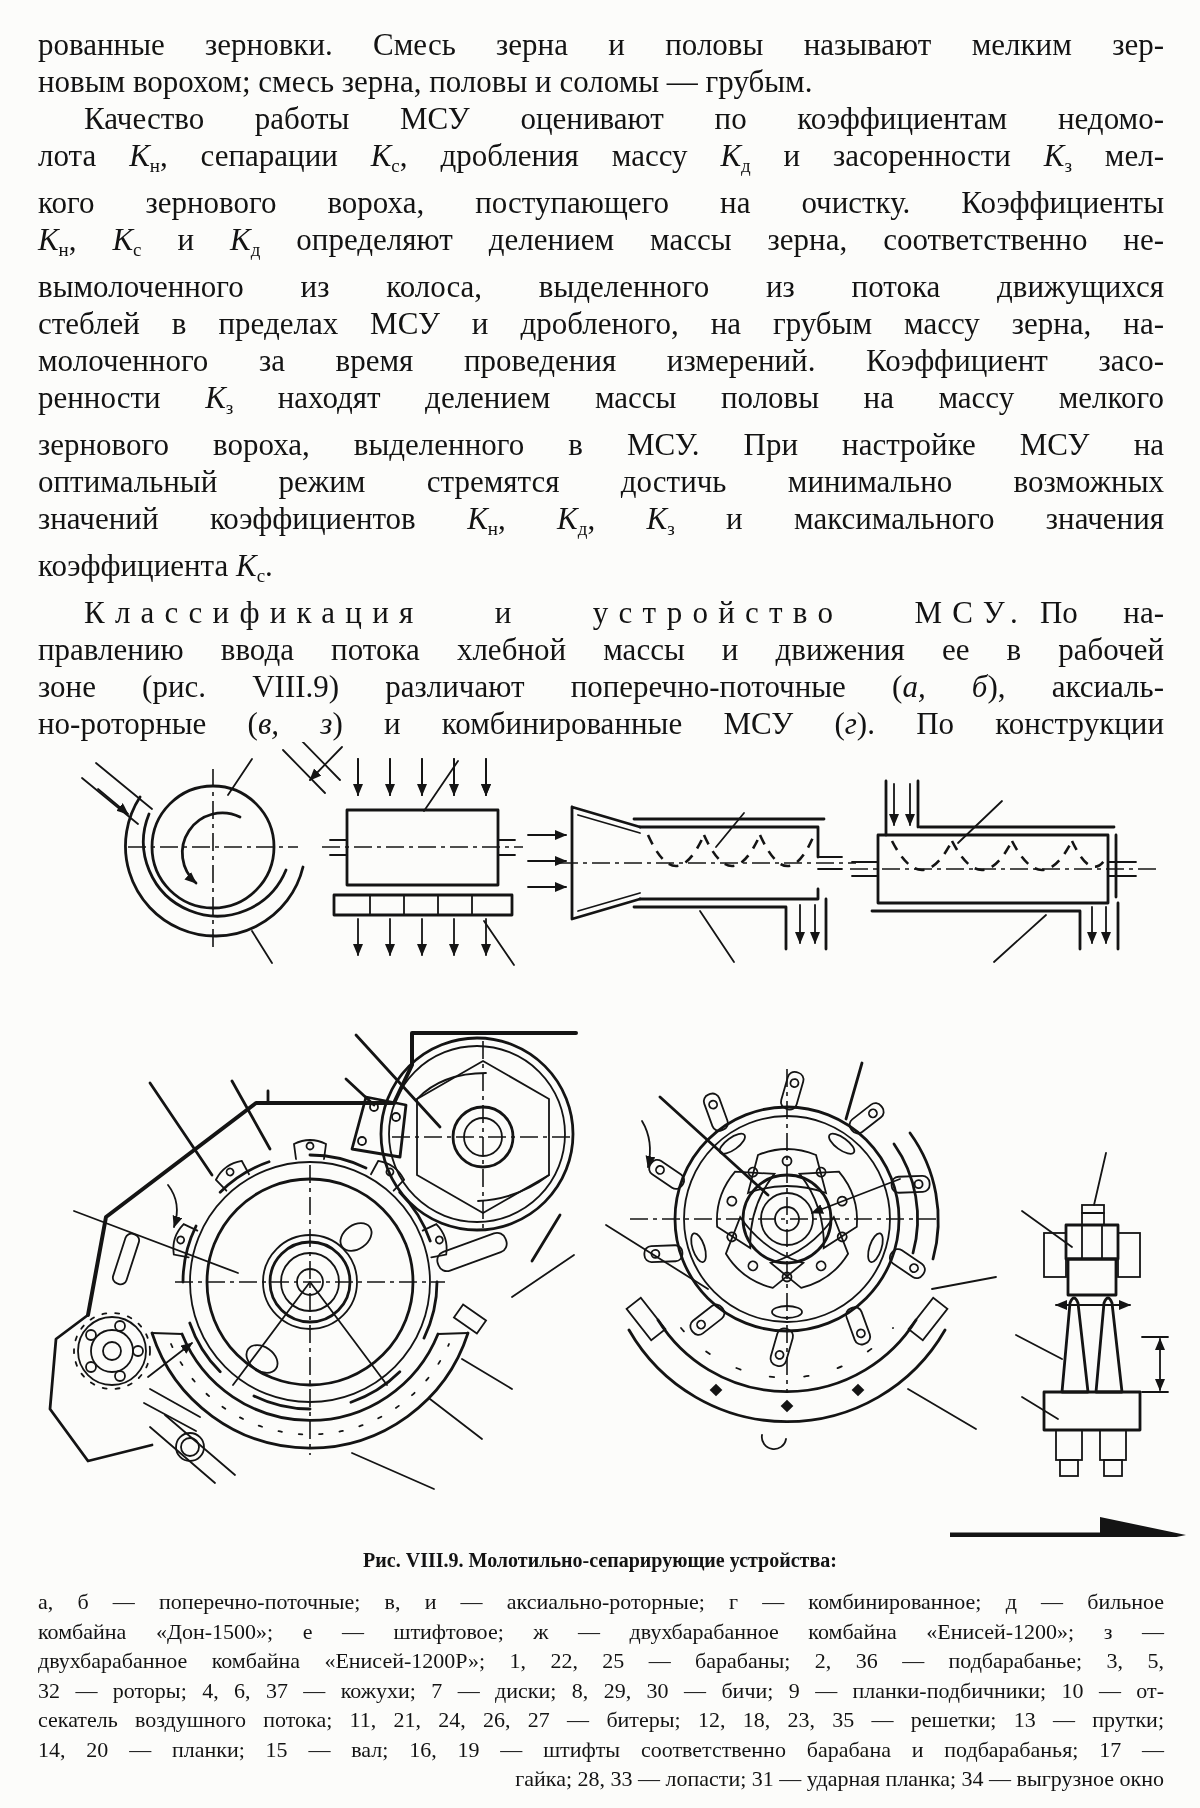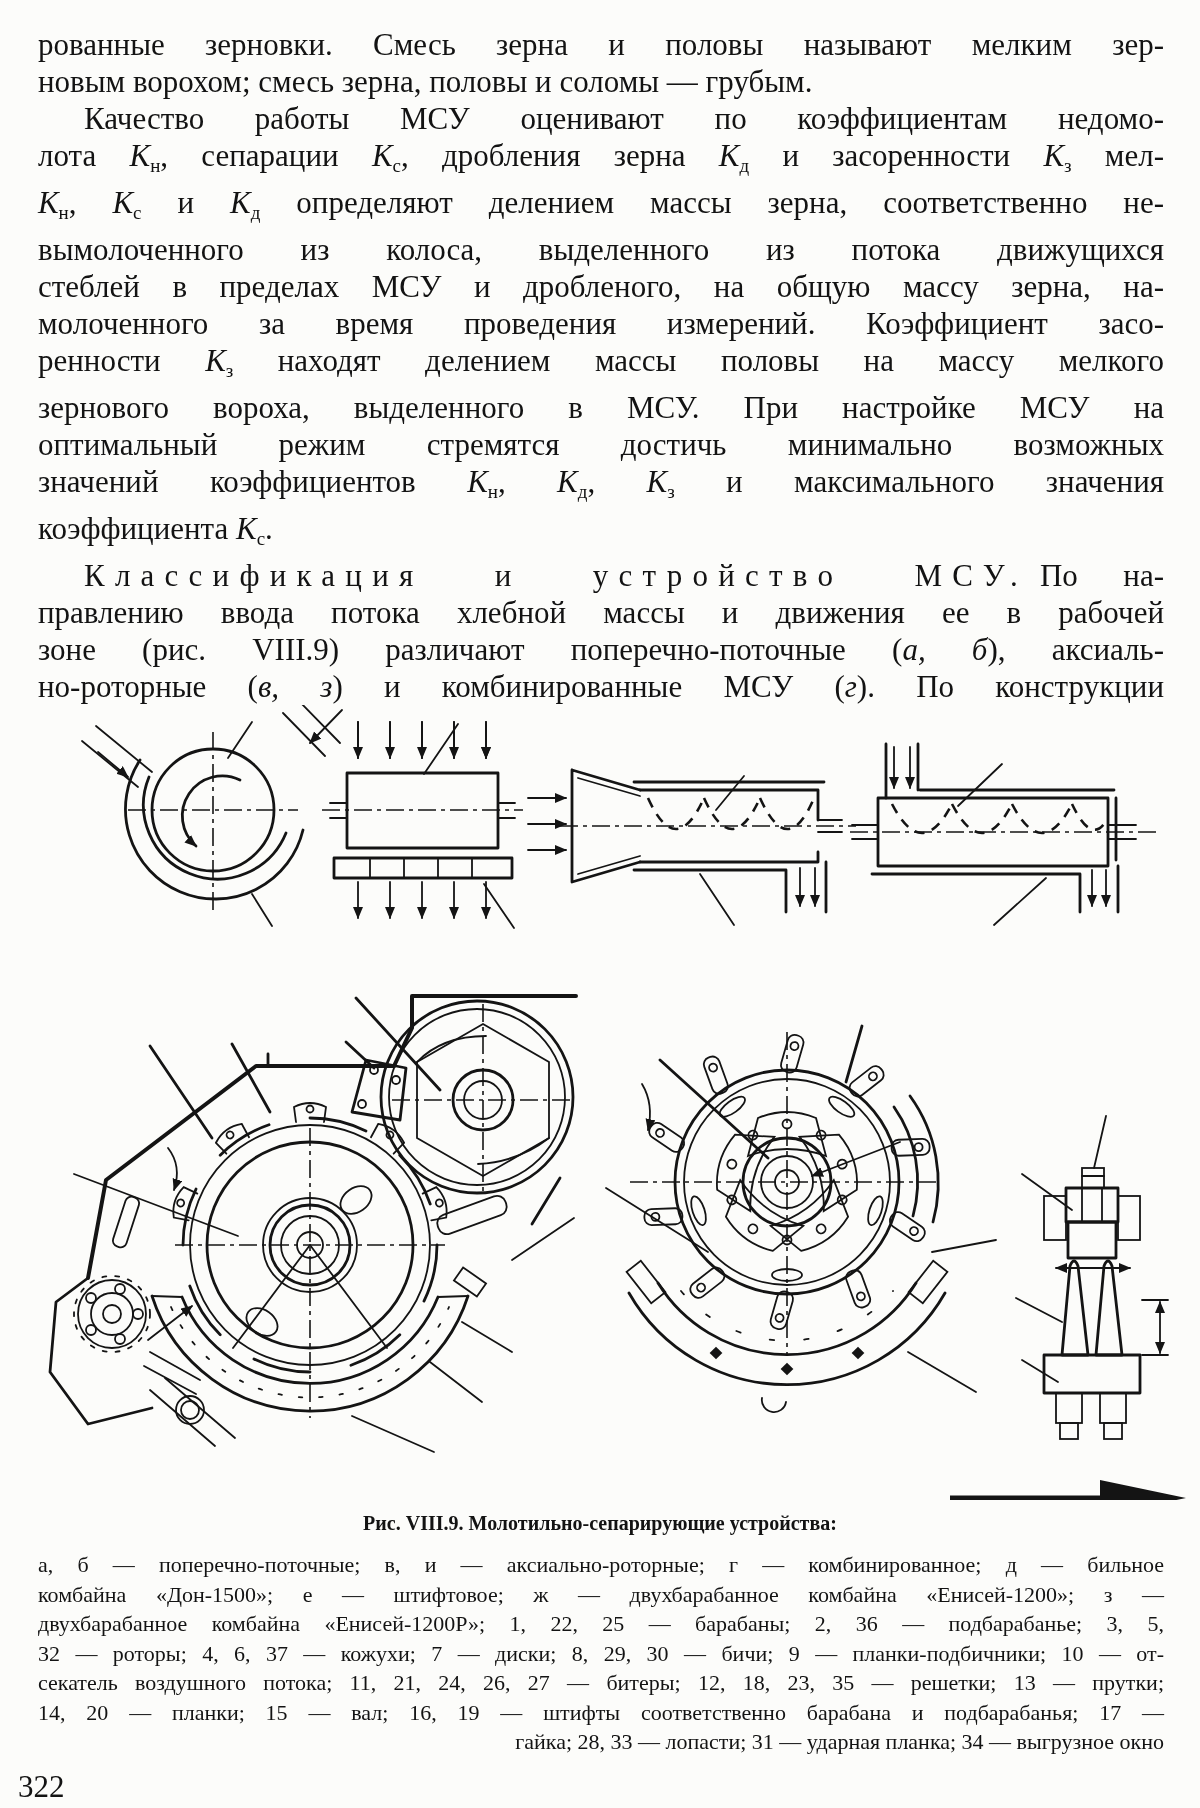--- a/index.html
+++ b/index.html
@@ -33,24 +33,25 @@
 </style>
 </head>
 <body>
 
 <div class="page">
 
   <div class="text-block">
     <div class="ln jl">рованные зерновки. Смесь зерна и половы называют мелким зер-</div>
     <div class="ln">новым ворохом; смесь зерна, половы и соломы — грубым.</div>
     <div class="ln jl ind">Качество работы МСУ оценивают по коэффициентам недомо-</div>
-    <div class="ln jl"><span>лота </span><i class="K">К</i><sub>н</sub><span>, сепарации </span><i class="K">К</i><sub>с</sub><span>, дробления зерна </span><i class="K">К</i><sub>д</sub><span> и засоренности </span><i class="K">К</i><sub>з</sub><span> мел-</span></div>
+    <div class="ln jl"><span>лота </span><i class="K">К</i><sub>н</sub><span>, сепарации </span><i class="K">К</i><sub>с</sub><span>, дробления массу </span><i class="K">К</i><sub>д</sub><span> и засоренности </span><i class="K">К</i><sub>з</sub><span> мел-</span></div>
+    <div class="ln jl">кого зернового вороха, поступающего на очистку. Коэффициенты</div>
     <div class="ln jl"><i class="K">К</i><sub>н</sub><span>, </span><i class="K">К</i><sub>с</sub><span> и </span><i class="K">К</i><sub>д</sub><span> определяют делением массы зерна, соответственно не-</span></div>
     <div class="ln jl">вымолоченного из колоса, выделенного из потока движущихся</div>
-    <div class="ln jl">стеблей в пределах МСУ и дробленого, на общую массу зерна, на-</div>
+    <div class="ln jl">стеблей в пределах МСУ и дробленого, на грубым массу зерна, на-</div>
     <div class="ln jl">молоченного за время проведения измерений. Коэффициент засо-</div>
     <div class="ln jl"><span>ренности </span><i class="K">К</i><sub>з</sub><span> находят делением массы половы на массу мелкого</span></div>
     <div class="ln jl">зернового вороха, выделенного в МСУ. При настройке МСУ на</div>
     <div class="ln jl">оптимальный режим стремятся достичь минимально возможных</div>
     <div class="ln jl"><span>значений коэффициентов </span><i class="K">К</i><sub>н</sub><span>, </span><i class="K">К</i><sub>д</sub><span>, </span><i class="K">К</i><sub>з</sub><span> и максимального значения</span></div>
     <div class="ln"><span>коэффициента </span><i class="K">К</i><sub>с</sub><span>.</span></div>
     <div class="ln jl ind"><span class="sp1">Классификация и устройство МСУ.</span><span class="gap">По на-</span></div>
     <div class="ln jl">правлению ввода потока хлебной массы и движения ее в рабочей</div>
     <div class="ln jl"><span>зоне (рис. VIII.9) различают поперечно-поточные (</span><i class="lt">а, б</i><span>), аксиаль-</span></div>
     <div class="ln jl"><span>но-роторные (</span><i class="lt">в, з</i><span>) и комбинированные МСУ (</span><i class="lt">г</i><span>). По конструкции</span></div>

